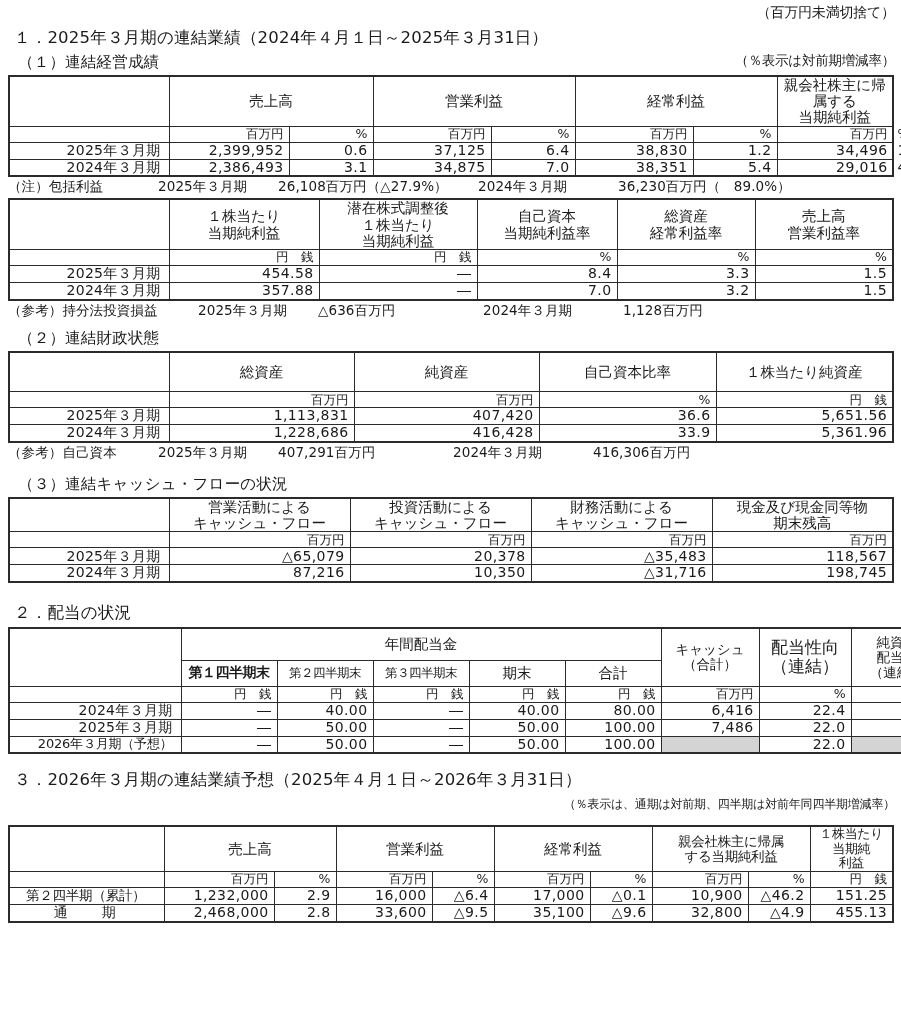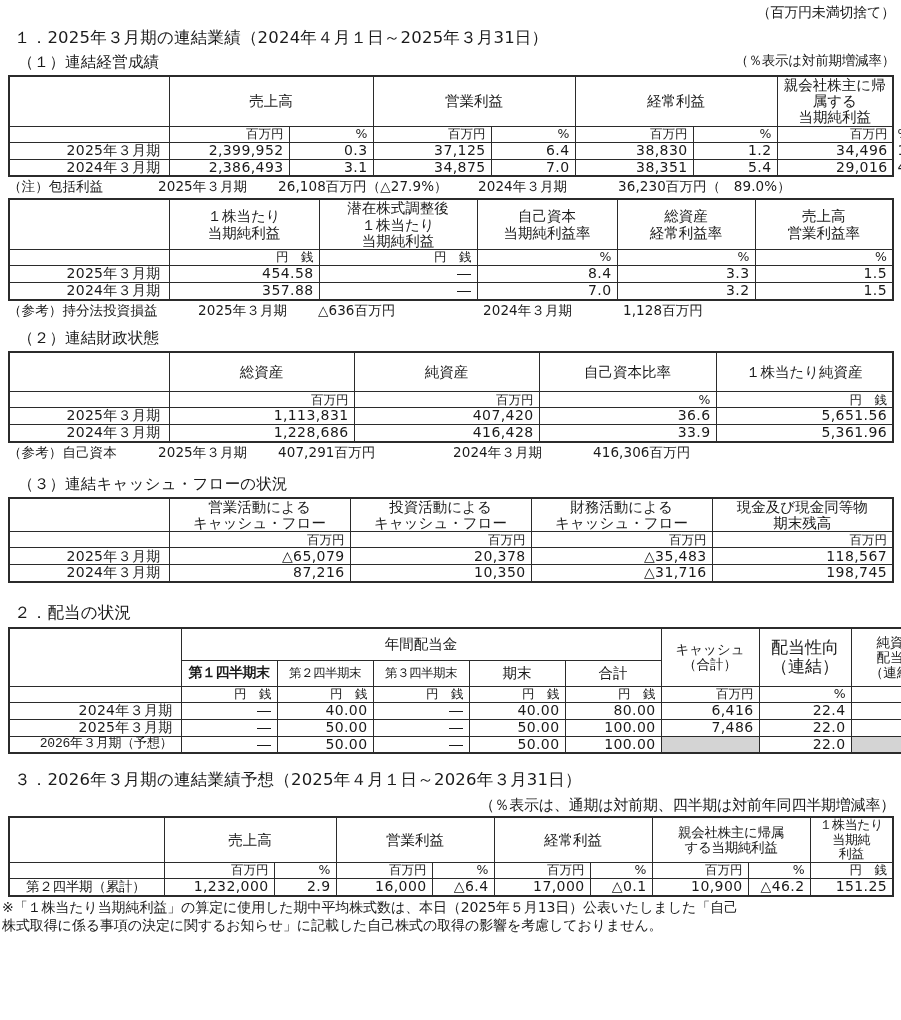--- a/index.html
+++ b/index.html
@@ -165,21 +165,21 @@
       <td class="unit">百万円</td>
       <td class="unit">%</td>
       <td class="unit">百万円</td>
       <td class="unit">%</td>
       <td class="unit">百万円</td>
       <td class="unit">%</td>
     </tr>
     <tr class="datrow">
       <td class="lbl-r">2025年３月期</td>
       <td class="num">2,399,952</td>
-      <td class="num">0.3</td>
+      <td class="num">0.6</td>
       <td class="num">37,125</td>
       <td class="num">6.4</td>
       <td class="num">38,830</td>
       <td class="num">1.2</td>
       <td class="num">34,496</td>
       <td class="num">18.9</td>
     </tr>
     <tr class="datrow">
       <td class="lbl-r">2024年３月期</td>
       <td class="num">2,386,493</td>
@@ -447,38 +447,38 @@
       <td class="num dash">―</td>
       <td class="num">50.00</td>
       <td class="num dash">―</td>
       <td class="num">50.00</td>
       <td class="num">100.00</td>
       <td class="num">7,486</td>
       <td class="num">22.0</td>
       <td class="num">1.8</td>
     </tr>
     <tr class="datrow">
-      <td class="lbl-r" style="font-size:13px;letter-spacing:-0.2px;font-family:Liberation Mono, monospace;">2026年３月期（予想）</td>
+      <td class="lbl-r" style="font-size:13px;letter-spacing:-0.2px;">2026年３月期（予想）</td>
       <td class="num dash">―</td>
       <td class="num">50.00</td>
       <td class="num dash">―</td>
       <td class="num">50.00</td>
       <td class="num">100.00</td>
       <td class="num shade"></td>
       <td class="num">22.0</td>
       <td class="num shade"></td>
     </tr>
   </tbody>
     </table>
 
   <div class="spacer-10"></div>
 
   <div class="sec-head">３．2026年３月期の連結業績予想（2025年４月１日～2026年３月31日）</div>
 
-  <div class="right-note" style="font-size:15px;padding-top:2px;padding-bottom:1px;">（％表示は、通期は対前期、四半期は対前年同四半期増減率）</div>
+  <div class="right-note" style="font-size:12px;padding-top:2px;padding-bottom:12px;">（％表示は、通期は対前期、四半期は対前年同四半期増減率）</div>
 
   <table class="fin outlined">
     <colgroup>
       <col style="width:155px">
       <col style="width:110px">
         <col style="width:62px">
       <col style="width:96px">
         <col style="width:62px">
       <col style="width:96px">
         <col style="width:62px">
@@ -518,21 +518,29 @@
       <td class="num">1,232,000</td>
       <td class="num">2.9</td>
       <td class="num">16,000</td>
       <td class="num tri">△6.4</td>
       <td class="num">17,000</td>
       <td class="num tri">△0.1</td>
       <td class="num">10,900</td>
       <td class="num tri">△46.2</td>
       <td class="num">151.25</td>
     </tr>
+    <tr class="datrow">
+      <td class="lbl" style="letter-spacing:2px;">通　　期</td>
+      <td class="num">2,468,000</td>
+      <td class="num">2.8</td>
+      <td class="num">33,600</td>
+      <td class="num tri">△9.5</td>
+      <td class="num">35,100</td>
+      <td class="num tri">△9.6</td>
+      <td class="num">32,800</td>
+      <td class="num tri">△4.9</td>
+      <td class="num">455.13</td>
+    </tr>
   </tbody>
     </table>
 
-  <div class="footer-note">
-    <div>※「１株当たり当期純利益」の算定に使用した期中平均株式数は、本日（2025年５月13日）公表いたしました「自己</div>
-    <div>株式取得に係る事項の決定に関するお知らせ」に記載した自己株式の取得の影響を考慮しておりません。</div>
-  </div>
 
 </div>
 
 </body></html>

